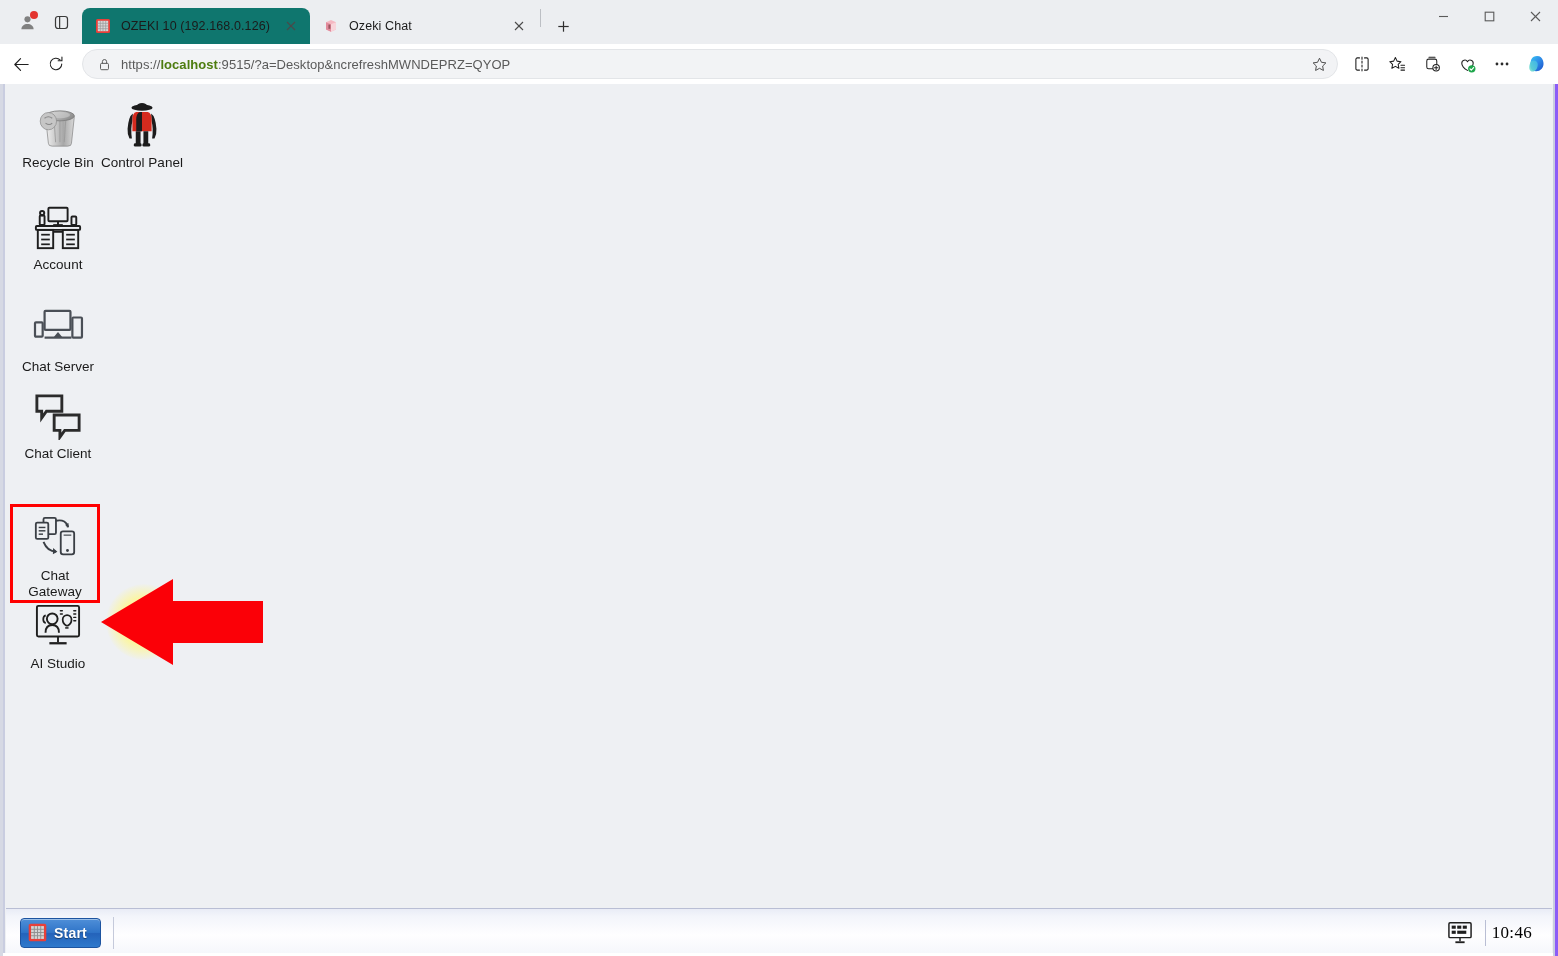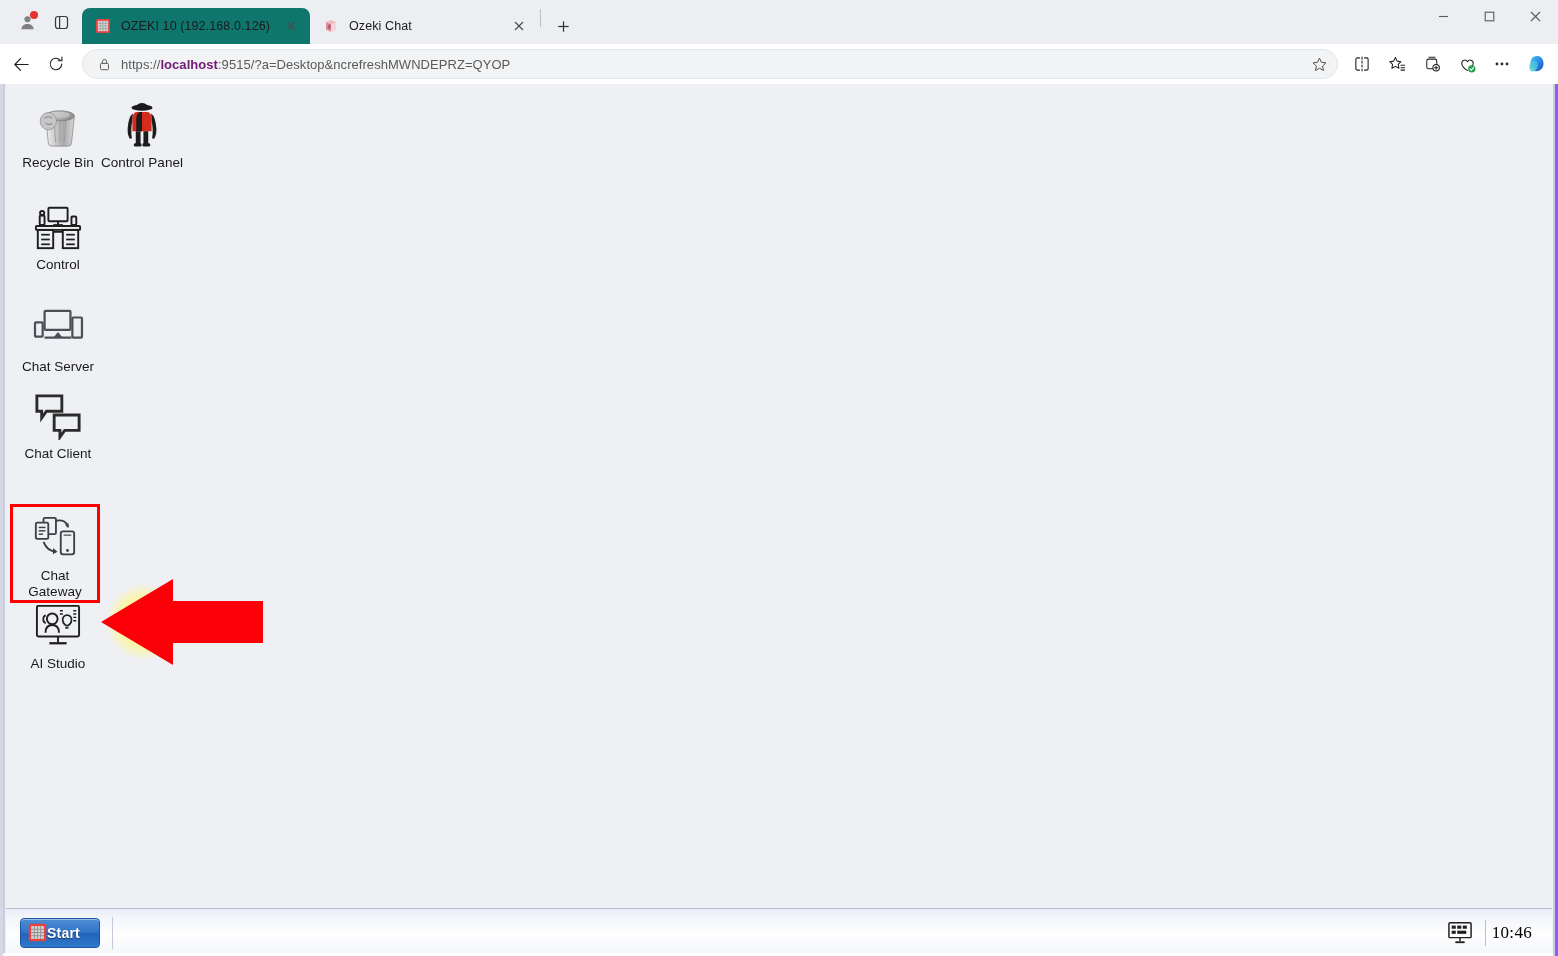--- a/index.html
+++ b/index.html
@@ -126,21 +126,21 @@
   .lock-ico {
     width: 22px; height: 22px; flex: none;
     display: flex; align-items: center; justify-content: center;
     color: #444;
   }
   .url {
     flex: 1; font-size: 13px; color: #5a5a5a;
     white-space: nowrap; overflow: hidden;
     padding-left: 6px; letter-spacing: 0.05px;
   }
-  .url b { color: #701a75; font-weight: 600; }
+  .url b { color: #4d7c0f; font-weight: 600; }
   .fav-btn {
     width: 28px; height: 26px; flex: none;
     display: flex; align-items: center; justify-content: center;
     border-radius: 13px; color: #3c3c3c; cursor: pointer;
   }
   .copilot {
     width: 26px; height: 26px; flex: none;
     border-radius: 6px; cursor: pointer;
     display: flex; align-items: center; justify-content: center;
     margin-left: 4px;
@@ -219,21 +219,21 @@
     border-top: 1px solid #b9bed4;
     display: flex; align-items: center;
     padding: 0 4px;
   }
   .startbtn {
     margin-left: 10px;
     height: 30px; min-width: 80px;
     background: linear-gradient(to bottom, #4f8fd8 0%, #2f74c8 48%, #2463ba 52%, #2e79cc 100%);
     border: 1px solid #1d54a0;
     border-radius: 4px;
-    display: flex; align-items: center; 
+    display: flex; align-items: center; gap: 7px;
     padding: 0 13px 0 7px;
     cursor: pointer;
     box-shadow: inset 0 1px 0 rgba(255,255,255,0.45);
   }
   .startbtn .slabel {
     color: #ffffff; font-size: 14px; font-weight: bold;
     text-shadow: 0 1px 1px rgba(0,0,0,0.45);
     letter-spacing: 0.2px;
   }
   .tb-sep {
@@ -527,21 +527,21 @@
               <g stroke-width="1.8">
                 <line x1="9.5" y1="34" x2="18.5" y2="34"></line>
                 <line x1="9.5" y1="39" x2="18.5" y2="39"></line>
                 <line x1="9.5" y1="44" x2="18.5" y2="44"></line>
                 <line x1="35.5" y1="34" x2="44.5" y2="34"></line>
                 <line x1="35.5" y1="39" x2="44.5" y2="39"></line>
                 <line x1="35.5" y1="44" x2="44.5" y2="44"></line>
               </g>
             </svg>
           </span>
-          <span class="dlabel">Control</span>
+          <span class="dlabel">Account</span>
         </div>
 
         <div class="dicon" style="left:4px; top:218px;justify-content:center;">
           <span class="glyph">
             <svg width="52" height="46" viewBox="0 0 54 48" fill="none" stroke="#4a4f56" stroke-width="2.3">
               <rect x="13" y="5" width="27" height="20" rx="1"></rect>
               <path d="M22 33 L27 27 L32 33 Z" fill="#4a4f56" stroke="none"></path>
               <line x1="13" y1="33" x2="41" y2="33"></line>
               <rect x="3" y="17" width="8" height="15" rx="1"></rect>
               <rect x="42" y="12" width="10" height="21" rx="1"></rect>

